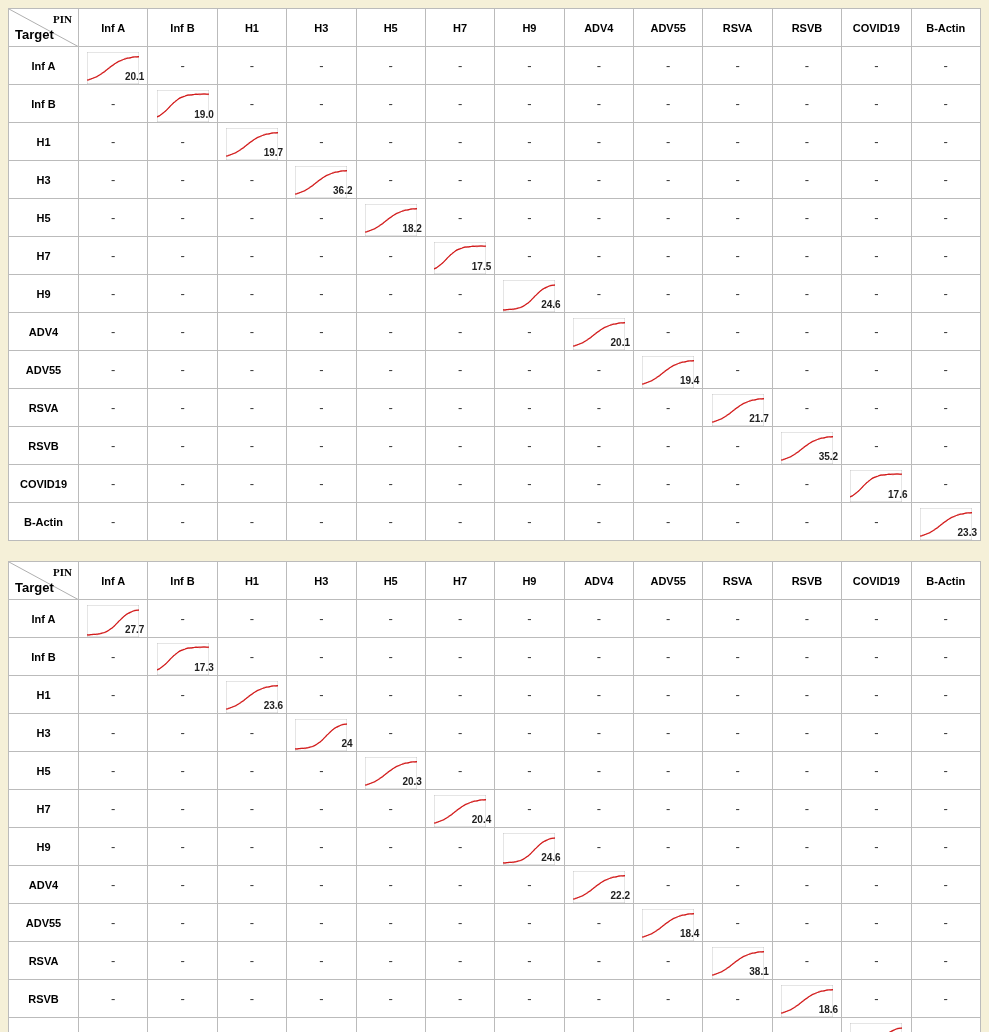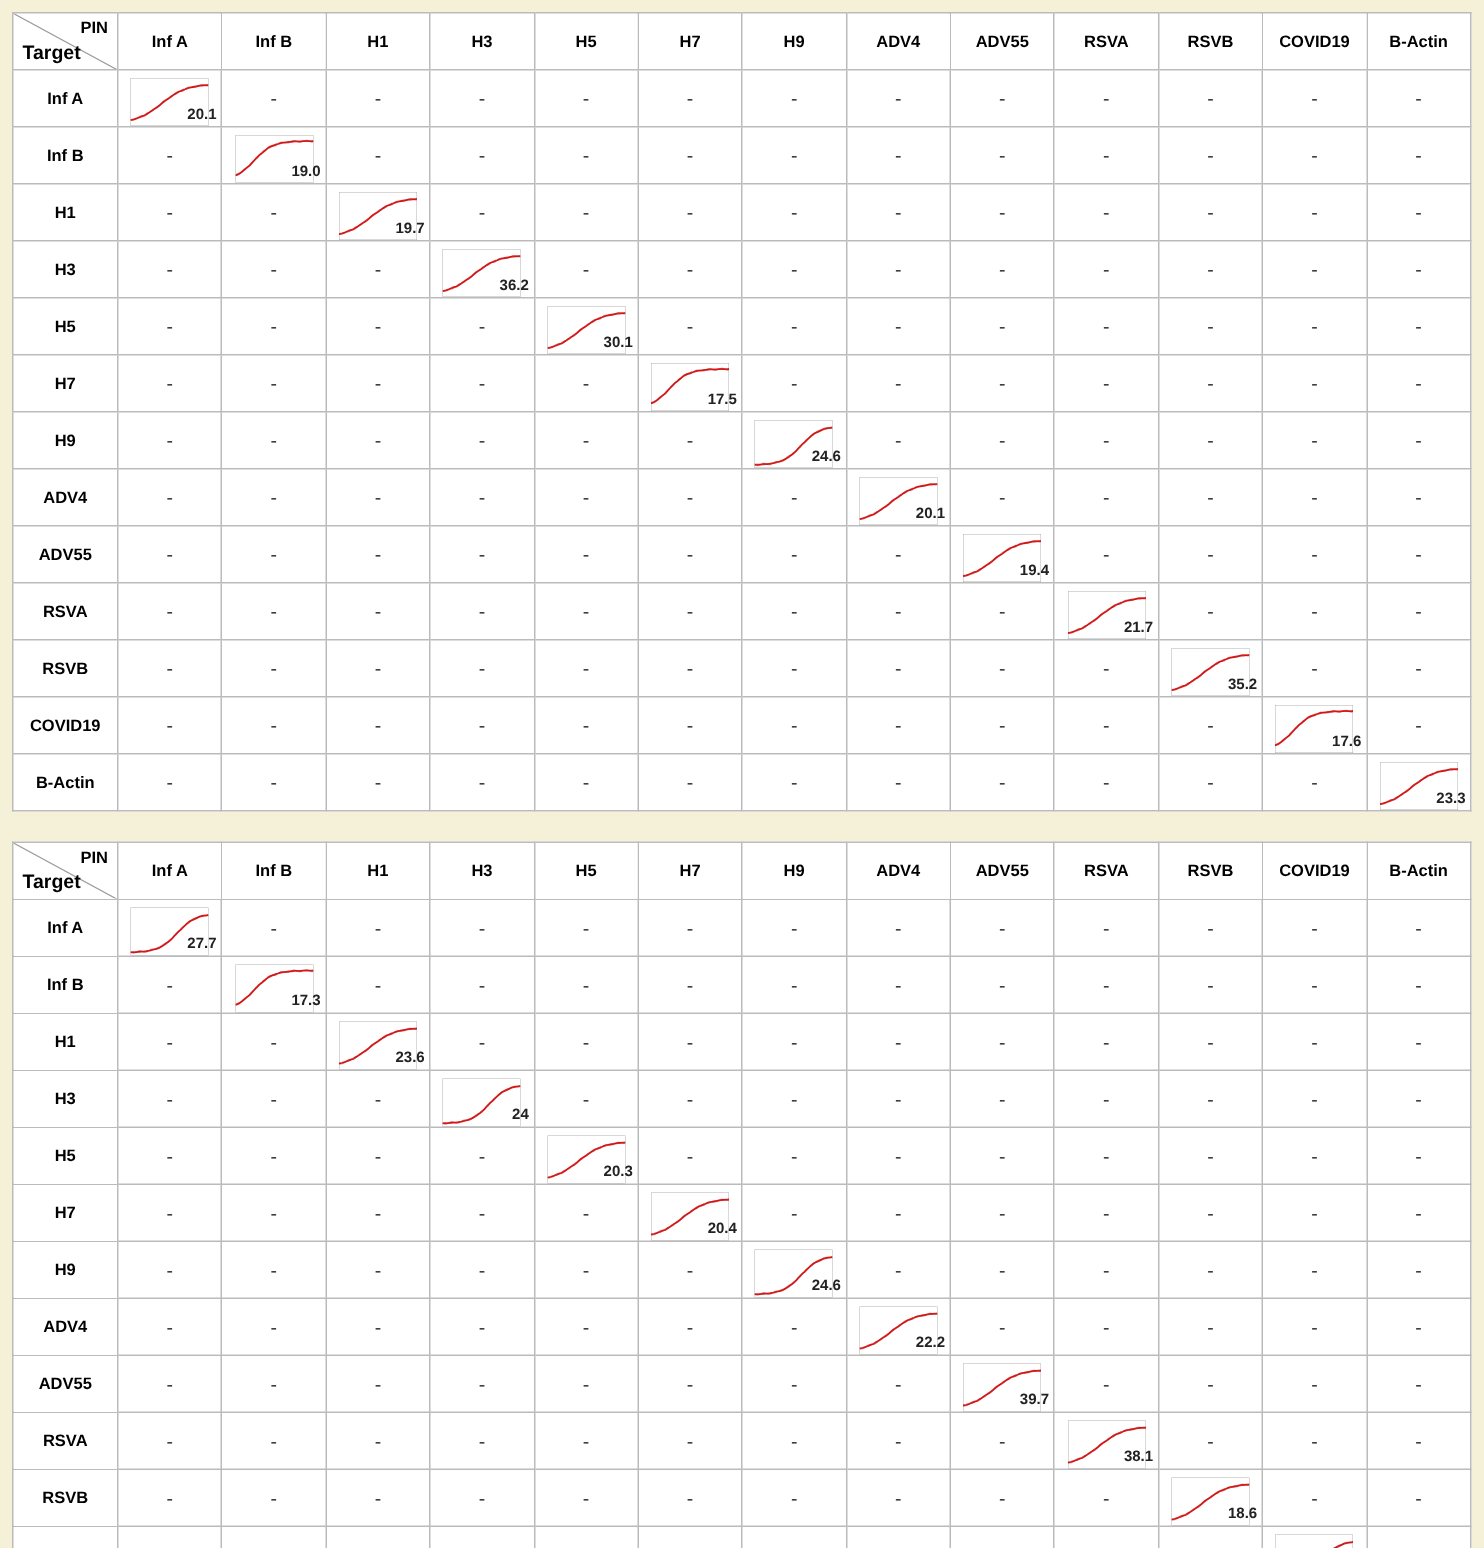--- a/index.html
+++ b/index.html
@@ -31,20 +31,21 @@
       position: relative;
       min-width: 70px;
       width: 70px;
     }
     .corner-header .pin-label {
       position: absolute;
       top: 4px;
       right: 6px;
       font-weight: bold;
       font-size: 11px;
+      font-family: Liberation Serif, serif;
     }
     .corner-header .target-label {
       position: absolute;
       bottom: 4px;
       left: 6px;
       font-weight: bold;
       font-size: 13px;
     }
     .corner-header .diagonal-line {
       position: absolute;
@@ -230,21 +231,21 @@
             <td class="dash-cell">-</td>
             <td class="dash-cell">-</td>
             <td class="dash-cell">-</td>
             <td class="chart-cell">
           <div class="chart-wrapper">
             <svg viewBox="0 0 52 32" xmlns="http://www.w3.org/2000/svg">
     <rect x="0" y="0" width="52" height="32" fill="white" stroke="#999" stroke-width="0.5"></rect>
     <path d="M0.0,28.0 L1.0,27.8 L2.1,27.5 L3.1,27.2 L4.2,26.9 L5.2,26.5 L6.2,26.2 L7.3,25.7 L8.3,25.3 L9.4,24.8 L10.4,24.2 L11.4,23.6 L12.5,23.0 L13.5,22.4 L14.6,21.7 L15.6,20.9 L16.6,20.2 L17.7,19.4 L18.7,18.6 L19.8,17.8 L20.8,17.0 L21.8,16.2 L22.9,15.4 L23.9,14.6 L25.0,13.8 L26.0,13.1 L27.0,12.3 L28.1,11.6 L29.1,11.0 L30.2,10.4 L31.2,9.8 L32.2,9.2 L33.3,8.7 L34.3,8.3 L35.4,7.8 L36.4,7.5 L37.4,7.1 L38.5,6.8 L39.5,6.5 L40.6,6.2 L41.6,6.0 L42.6,5.8 L43.7,5.6 L44.7,5.4 L45.8,5.2 L46.8,5.1 L47.8,5.0 L48.9,4.9 L49.9,4.8 L51.0,4.7 L52.0,4.6" fill="none" stroke="#cc0000" stroke-width="1.2" opacity="0.85"></path>
     <path d="M0.0,28.0 L1.0,28.2 L2.1,28.1 L3.1,27.6 L4.2,26.9 L5.2,26.1 L6.2,25.6 L7.3,25.3 L8.3,25.3 L9.4,25.2 L10.4,24.8 L11.4,24.0 L12.5,22.9 L13.5,21.9 L14.6,21.1 L15.6,20.6 L16.6,20.3 L17.7,19.9 L18.7,19.2 L19.8,18.1 L20.8,16.8 L21.8,15.7 L22.9,14.8 L23.9,14.3 L25.0,14.0 L26.0,13.6 L27.0,12.9 L28.1,11.9 L29.1,10.8 L30.2,9.8 L31.2,9.2 L32.2,9.1 L33.3,9.0 L34.3,8.8 L35.4,8.4 L36.4,7.6 L37.4,6.8 L38.5,6.2 L39.5,6.0 L40.6,6.1 L41.6,6.3 L42.6,6.3 L43.7,6.1 L44.7,5.5 L45.8,4.9 L46.8,4.5 L47.8,4.5 L48.9,4.8 L49.9,5.1 L51.0,5.3 L52.0,5.0" fill="none" stroke="#cc0000" stroke-width="0.8" opacity="0.5"></path>
   </svg>
-            <span class="chart-value">30.1</span>
+            <span class="chart-value">18.2</span>
           </div>
         </td>
             <td class="dash-cell">-</td>
             <td class="dash-cell">-</td>
             <td class="dash-cell">-</td>
             <td class="dash-cell">-</td>
             <td class="dash-cell">-</td>
             <td class="dash-cell">-</td>
             <td class="dash-cell">-</td>
             <td class="dash-cell">-</td>
@@ -689,21 +690,21 @@
             <td class="dash-cell">-</td>
             <td class="dash-cell">-</td>
             <td class="dash-cell">-</td>
             <td class="chart-cell">
           <div class="chart-wrapper">
             <svg viewBox="0 0 52 32" xmlns="http://www.w3.org/2000/svg">
     <rect x="0" y="0" width="52" height="32" fill="white" stroke="#999" stroke-width="0.5"></rect>
     <path d="M0.0,28.0 L1.0,27.8 L2.1,27.5 L3.1,27.2 L4.2,26.9 L5.2,26.5 L6.2,26.2 L7.3,25.7 L8.3,25.3 L9.4,24.8 L10.4,24.2 L11.4,23.6 L12.5,23.0 L13.5,22.4 L14.6,21.7 L15.6,20.9 L16.6,20.2 L17.7,19.4 L18.7,18.6 L19.8,17.8 L20.8,17.0 L21.8,16.2 L22.9,15.4 L23.9,14.6 L25.0,13.8 L26.0,13.1 L27.0,12.3 L28.1,11.6 L29.1,11.0 L30.2,10.4 L31.2,9.8 L32.2,9.2 L33.3,8.7 L34.3,8.3 L35.4,7.8 L36.4,7.5 L37.4,7.1 L38.5,6.8 L39.5,6.5 L40.6,6.2 L41.6,6.0 L42.6,5.8 L43.7,5.6 L44.7,5.4 L45.8,5.2 L46.8,5.1 L47.8,5.0 L48.9,4.9 L49.9,4.8 L51.0,4.7 L52.0,4.6" fill="none" stroke="#cc0000" stroke-width="1.2" opacity="0.85"></path>
     <path d="M0.0,28.0 L1.0,28.2 L2.1,28.1 L3.1,27.6 L4.2,26.9 L5.2,26.1 L6.2,25.6 L7.3,25.3 L8.3,25.3 L9.4,25.2 L10.4,24.8 L11.4,24.0 L12.5,22.9 L13.5,21.9 L14.6,21.1 L15.6,20.6 L16.6,20.3 L17.7,19.9 L18.7,19.2 L19.8,18.1 L20.8,16.8 L21.8,15.7 L22.9,14.8 L23.9,14.3 L25.0,14.0 L26.0,13.6 L27.0,12.9 L28.1,11.9 L29.1,10.8 L30.2,9.8 L31.2,9.2 L32.2,9.1 L33.3,9.0 L34.3,8.8 L35.4,8.4 L36.4,7.6 L37.4,6.8 L38.5,6.2 L39.5,6.0 L40.6,6.1 L41.6,6.3 L42.6,6.3 L43.7,6.1 L44.7,5.5 L45.8,4.9 L46.8,4.5 L47.8,4.5 L48.9,4.8 L49.9,5.1 L51.0,5.3 L52.0,5.0" fill="none" stroke="#cc0000" stroke-width="0.8" opacity="0.5"></path>
   </svg>
-            <span class="chart-value">39.7</span>
+            <span class="chart-value">18.4</span>
           </div>
         </td>
             <td class="dash-cell">-</td>
             <td class="dash-cell">-</td>
             <td class="dash-cell">-</td>
             <td class="dash-cell">-</td>
           </tr>
           <tr>
       <td class="row-header">RSVA</td>
             <td class="dash-cell">-</td>

